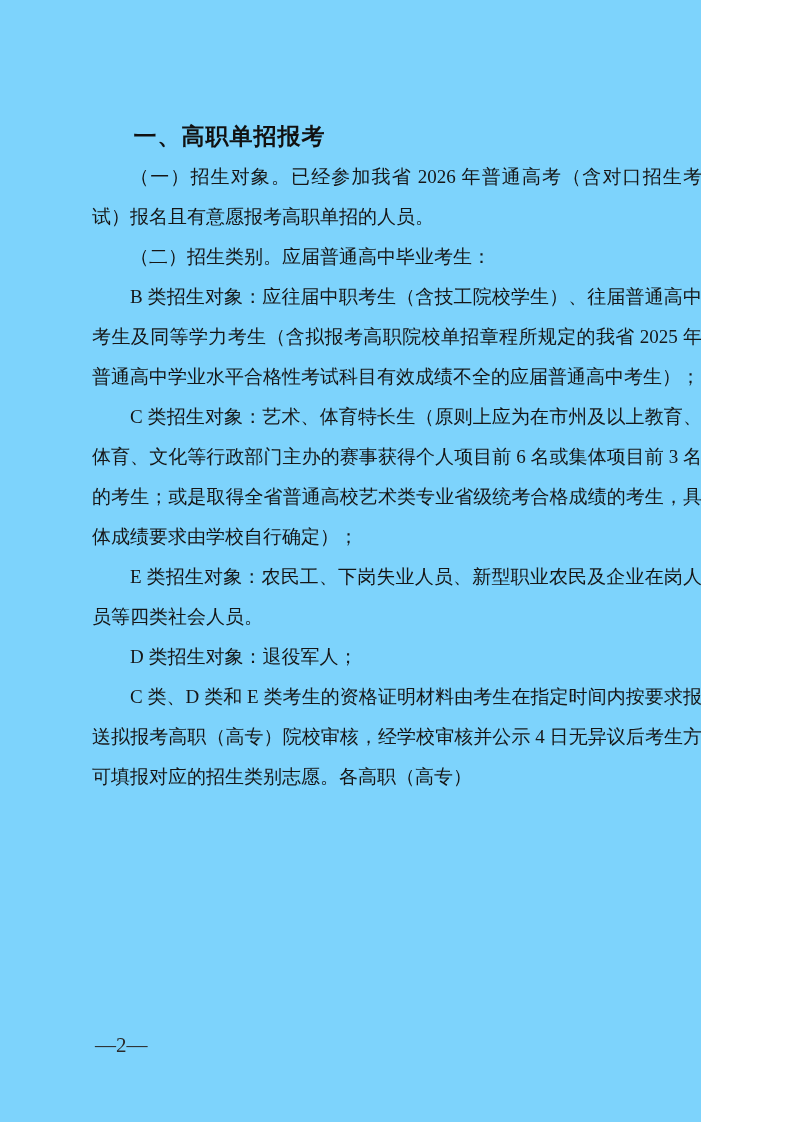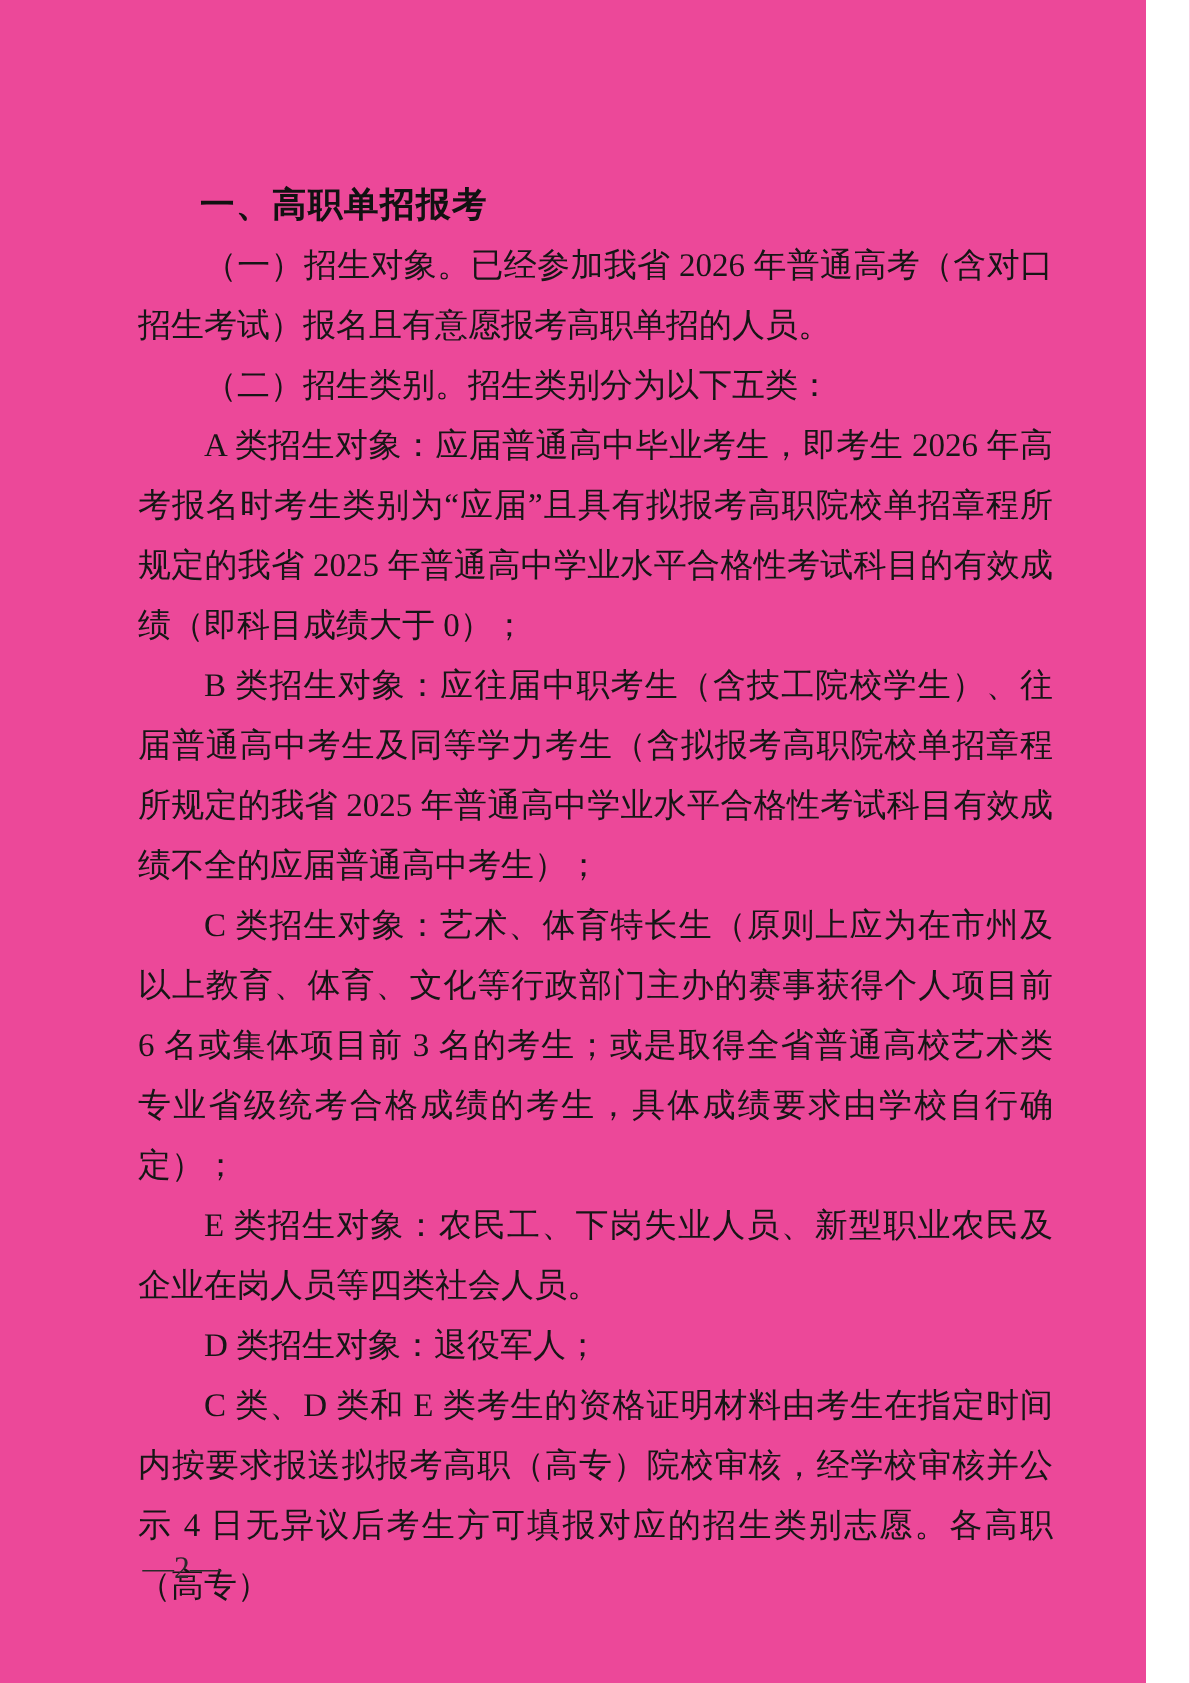--- a/index.html
+++ b/index.html
@@ -1,42 +1,42 @@
 <!DOCTYPE html>
 <html><head>
 <meta charset="utf-8">
 <style>
   * { margin: 0; padding: 0; box-sizing: border-box; }
   html, body { background: #ffffff; }
   .page {
     position: relative;
-    width: 764px;
+    width: 701px;
     height: 1122px;
-    background: #ec4899;
+    background: #7dd3fc;
     overflow: hidden;
     font-family: "Liberation Serif", "DejaVu Serif", serif;
     color: #1c1c1c;
   }
   .content {
     position: absolute;
     left: 92px;
     top: 116px;
     width: 610px;
   }
   .heading {
     font-family: "Liberation Sans", "DejaVu Sans", sans-serif;
     font-weight: 700;
     font-size: 23px;
     line-height: 41px;
     text-indent: 1.8em;
     color: #111111;
     letter-spacing: 1px;
   }
   .para {
-    font-size: 22px;
+    font-size: 19px;
     line-height: 40px;
     text-indent: 2em;
     text-align: justify;
     color: #161616;
   }
   .footer {
     position: absolute;
     left: 95px;
     top: 1032px;
     font-size: 21px;
@@ -46,22 +46,21 @@
   }
 </style>
 </head>
 <body>
 
 <div class="page">
   <div class="content">
     <h1 class="heading">一、高职单招报考</h1>
     <div id="paragraphs">
         <p class="para">（一）招生对象。已经参加我省 2026 年普通高考（含对口招生考试）报名且有意愿报考高职单招的人员。</p>
-        <p class="para">（二）招生类别。招生类别分为以下五类：</p>
-        <p class="para">A 类招生对象：应届普通高中毕业考生，即考生 2026 年高考报名时考生类别为“应届”且具有拟报考高职院校单招章程所规定的我省 2025 年普通高中学业水平合格性考试科目的有效成绩（即科目成绩大于 0）；</p>
+        <p class="para">（二）招生类别。应届普通高中毕业考生：</p>
         <p class="para">B 类招生对象：应往届中职考生（含技工院校学生）、往届普通高中考生及同等学力考生（含拟报考高职院校单招章程所规定的我省 2025 年普通高中学业水平合格性考试科目有效成绩不全的应届普通高中考生）；</p>
         <p class="para">C 类招生对象：艺术、体育特长生（原则上应为在市州及以上教育、体育、文化等行政部门主办的赛事获得个人项目前 6 名或集体项目前 3 名的考生；或是取得全省普通高校艺术类专业省级统考合格成绩的考生，具体成绩要求由学校自行确定）；</p>
         <p class="para">E 类招生对象：农民工、下岗失业人员、新型职业农民及企业在岗人员等四类社会人员。</p>
         <p class="para">D 类招生对象：退役军人；</p>
         <p class="para">C 类、D 类和 E 类考生的资格证明材料由考生在指定时间内按要求报送拟报考高职（高专）院校审核，经学校审核并公示 4 日无异议后考生方可填报对应的招生类别志愿。各高职（高专）</p>
       </div>
   </div>
   <div class="footer">—2—</div>
 </div>
 

